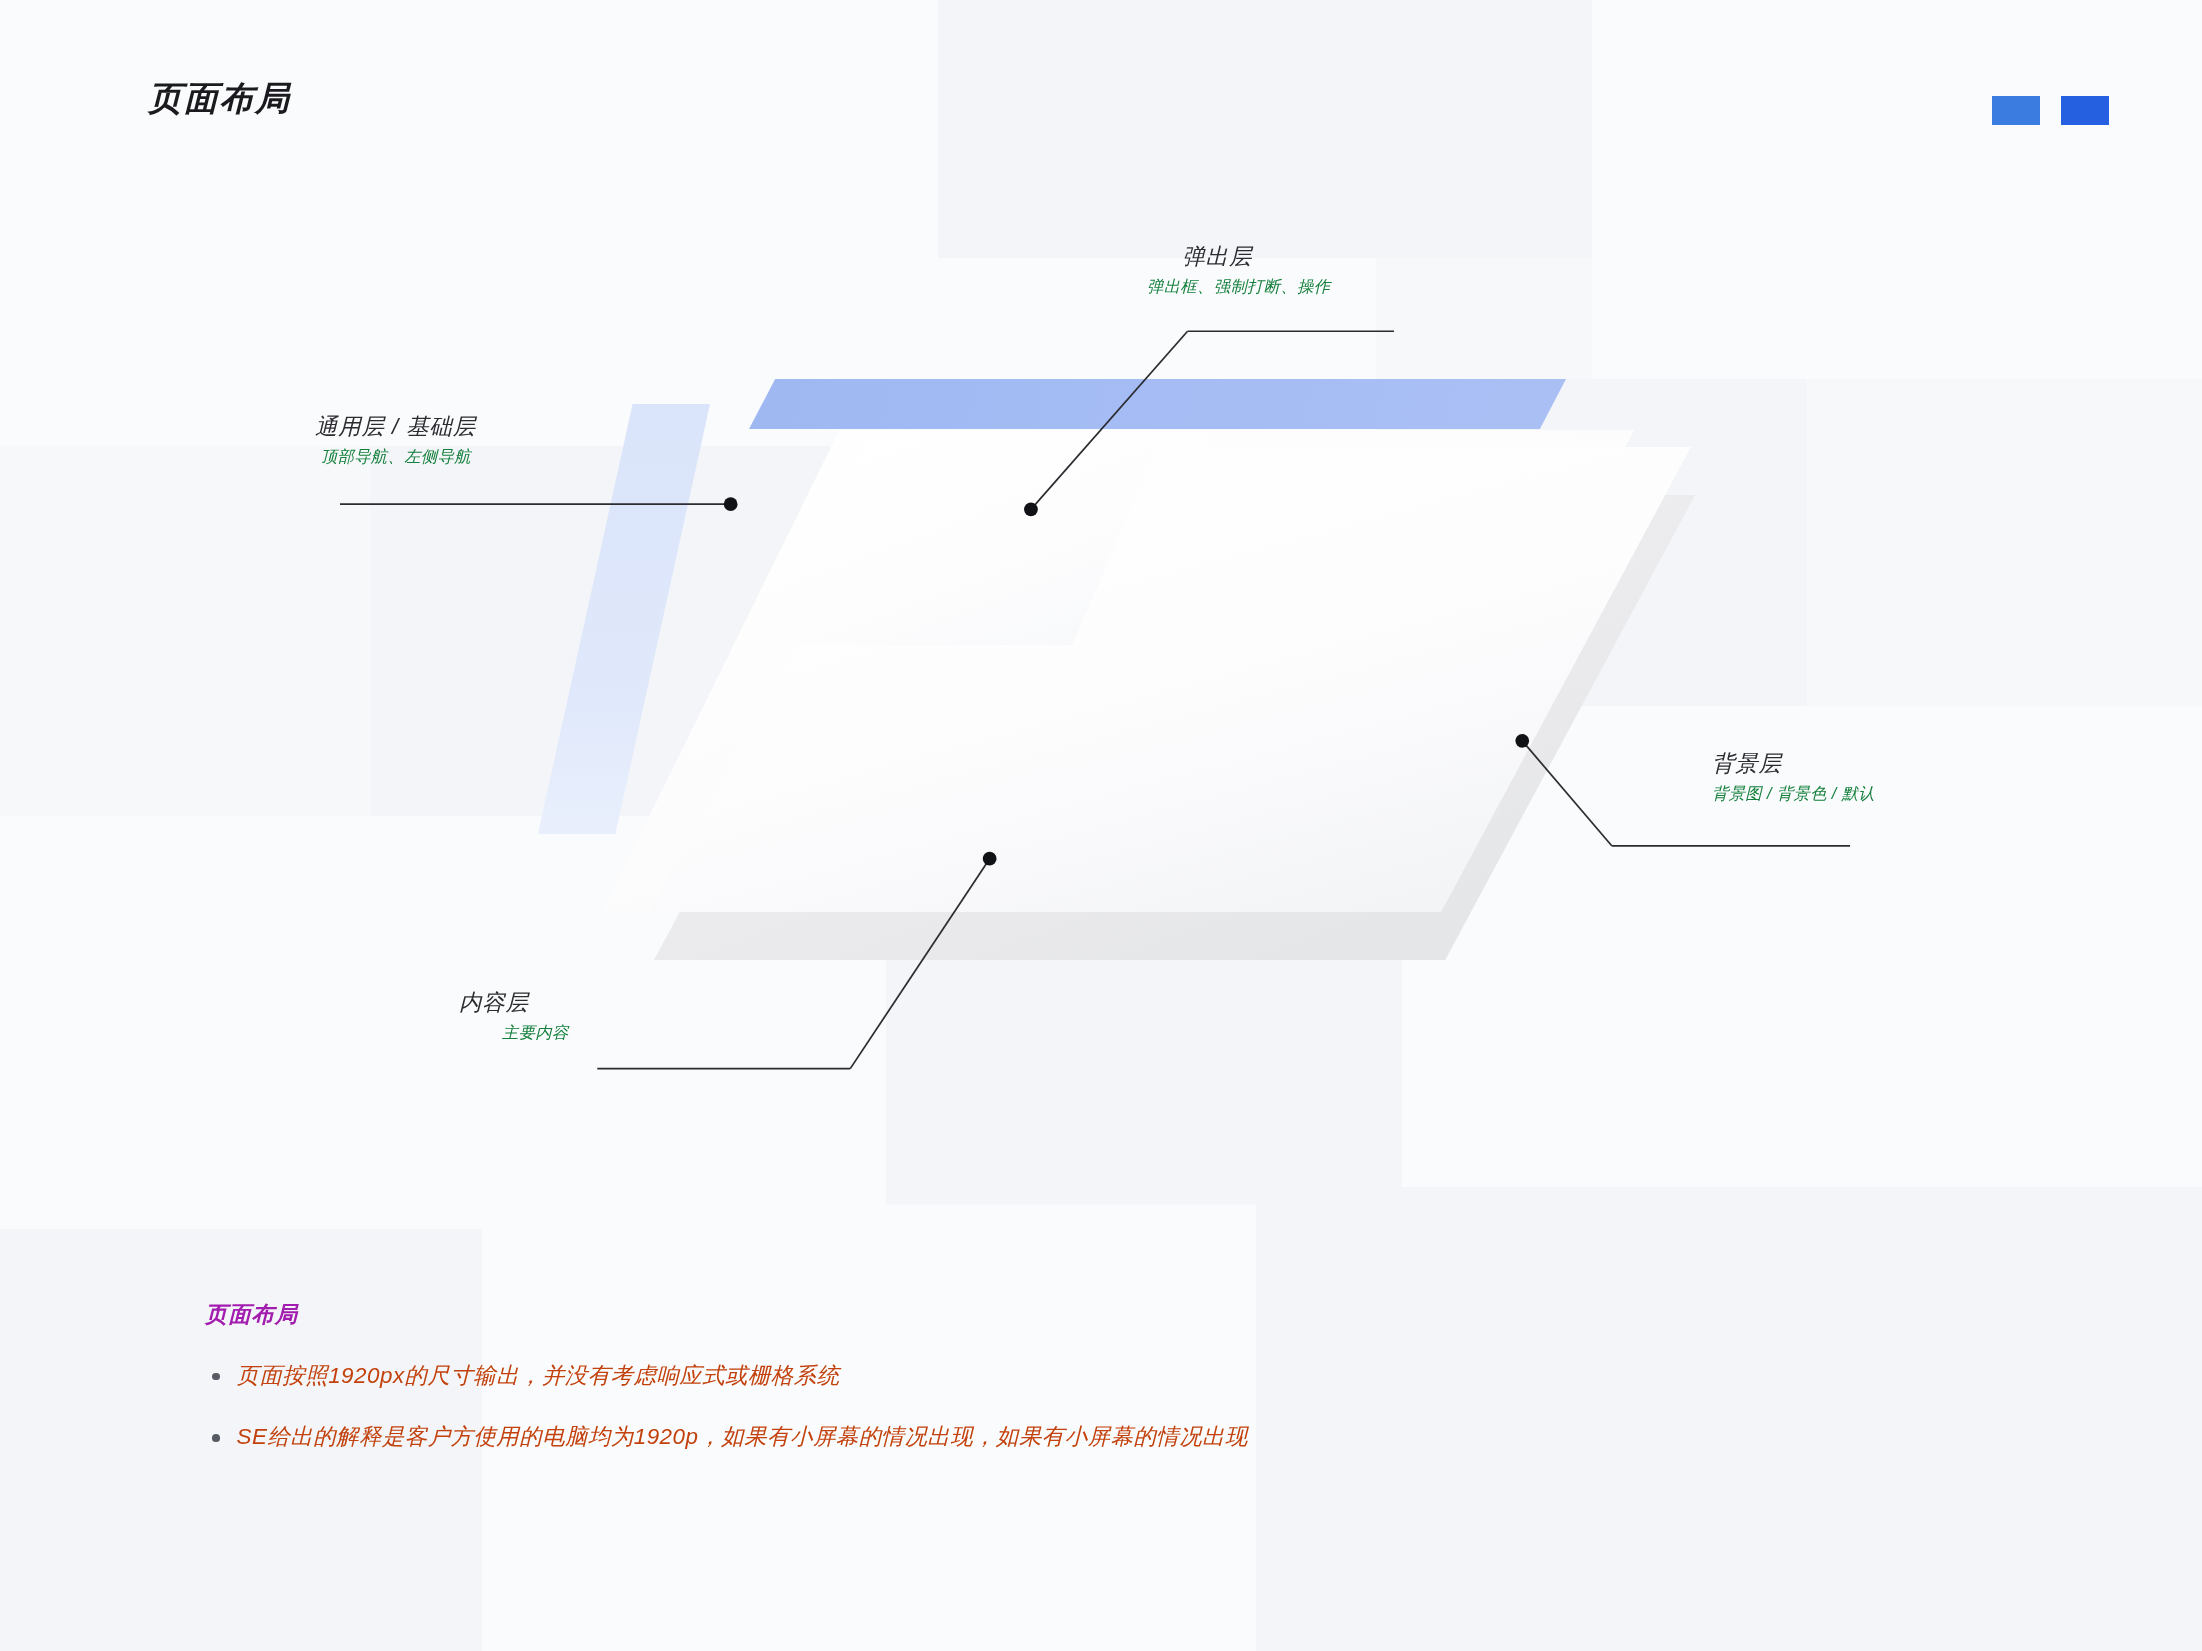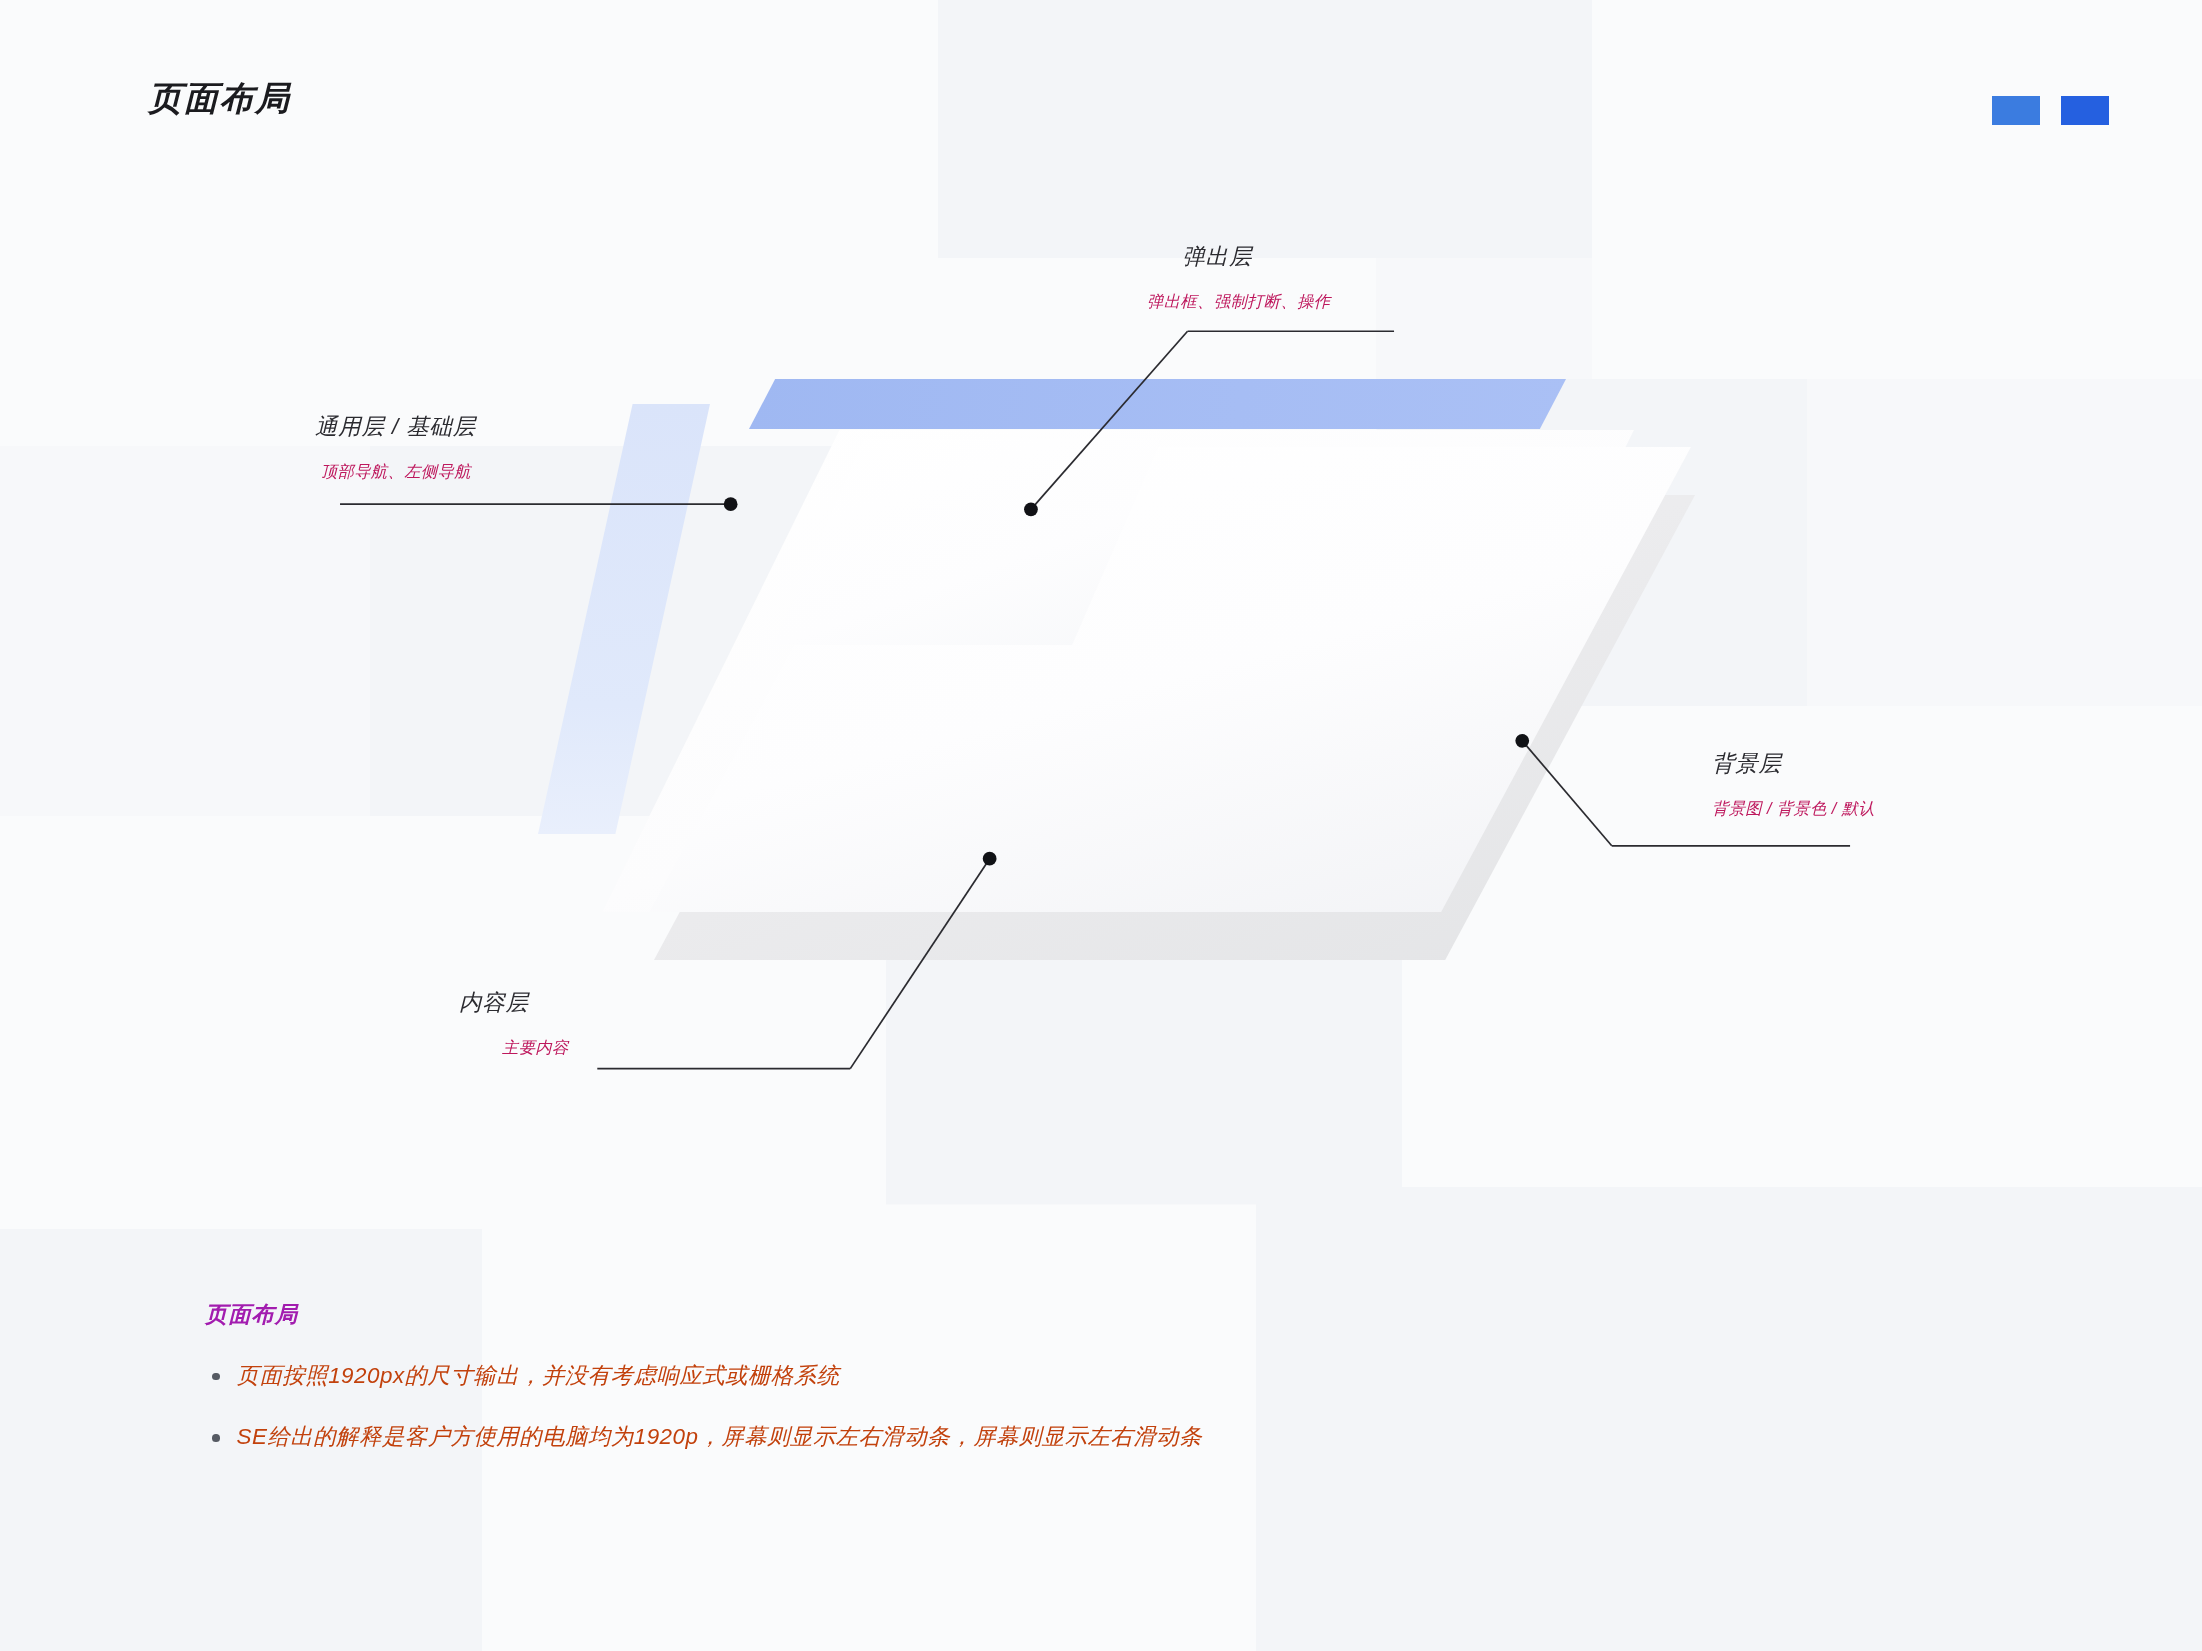--- a/index.html
+++ b/index.html
@@ -113,24 +113,24 @@
   .callout .title {
     font-size:22.4px;
     font-style:italic;
     color:#2b2b30;
     letter-spacing:0.9px;
     line-height:1.25;
   }
   .callout .sub {
     font-size:16.3px;
     font-style:italic;
-    color:#be185d;
+    color:#15803d;
     letter-spacing:0.4px;
     line-height:1.45;
-    margin-top:19px;
+    margin-top:4px;
   }
   .callout.align-right { text-align:right; }
   .callout.align-left  { text-align:left; }
   .callout .sub.indent { padding-left:43px; }
   .callout .sub.indent-r { padding-right:5.2px; }
 
   #callout-popup     { left:1104px; top:243px;text-align:center; }
   #callout-base      { left:315px;  top:413px;  text-align:right; }
   #callout-backgnd   { left:1712px; top:750px; }
   #callout-content   { left:459px;  top:989px; }
@@ -240,18 +240,18 @@
   <div id="notes">
     <div id="notes-heading">页面布局</div>
 
     <div class="note-row">
       <div class="note-bullet"></div>
       <div class="note-text">页面按照1920px的尺寸输出，并没有考虑响应式或栅格系统</div>
     </div>
 
     <div class="note-row">
       <div class="note-bullet"></div>
-      <div class="note-text">SE给出的解释是客户方使用的电脑均为1920p，屏幕则显示左右滑动条，屏幕则显示左右滑动条</div>
+      <div class="note-text">SE给出的解释是客户方使用的电脑均为1920p，如果有小屏幕的情况出现，如果有小屏幕的情况出现</div>
     </div>
   </div>
 
 </div>
 
 
 </body></html>

